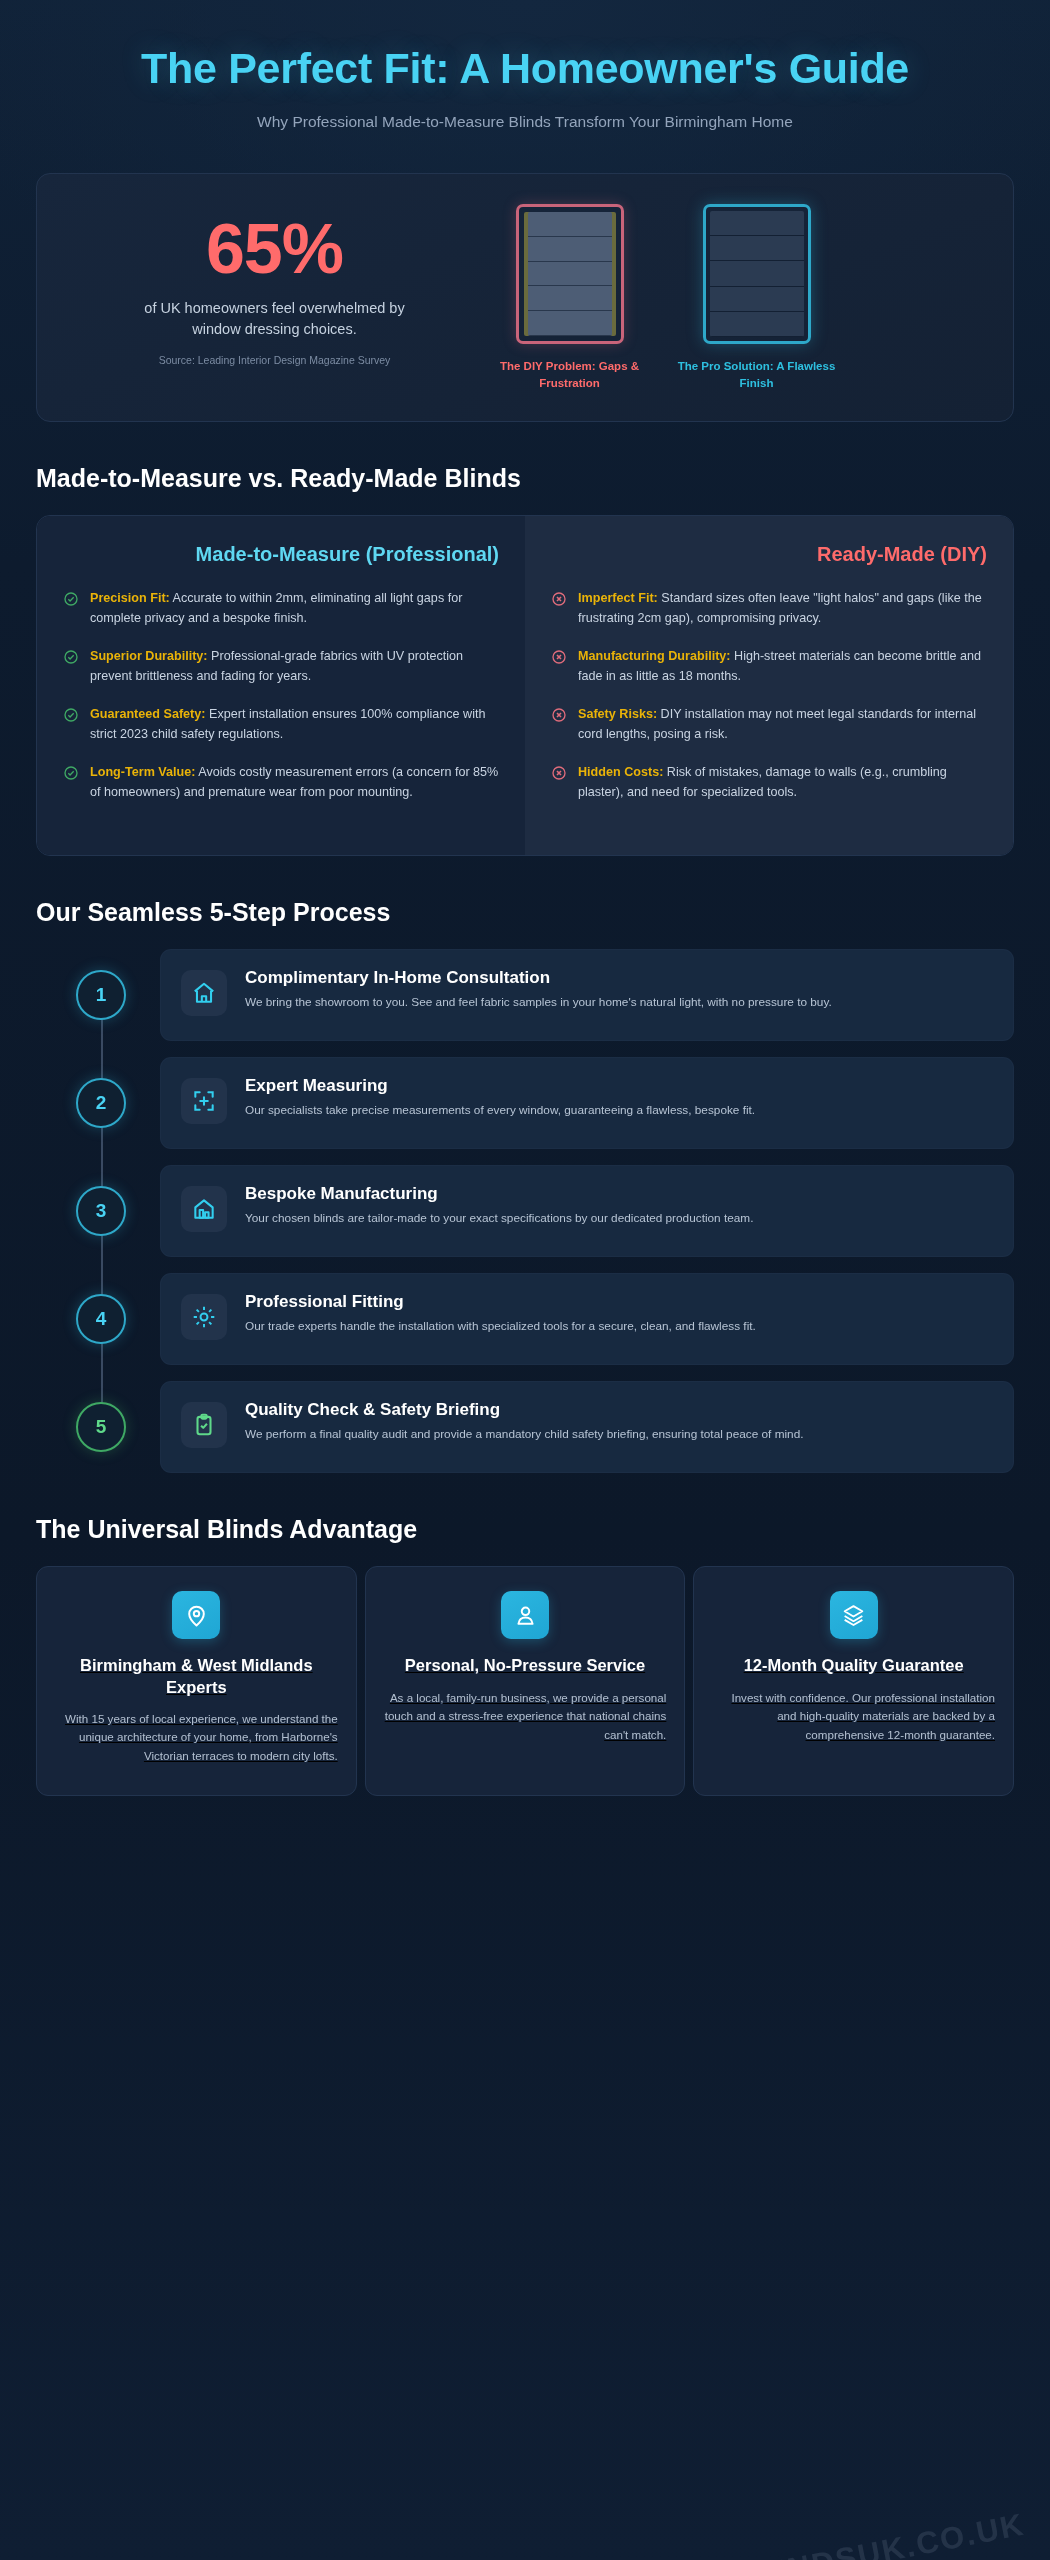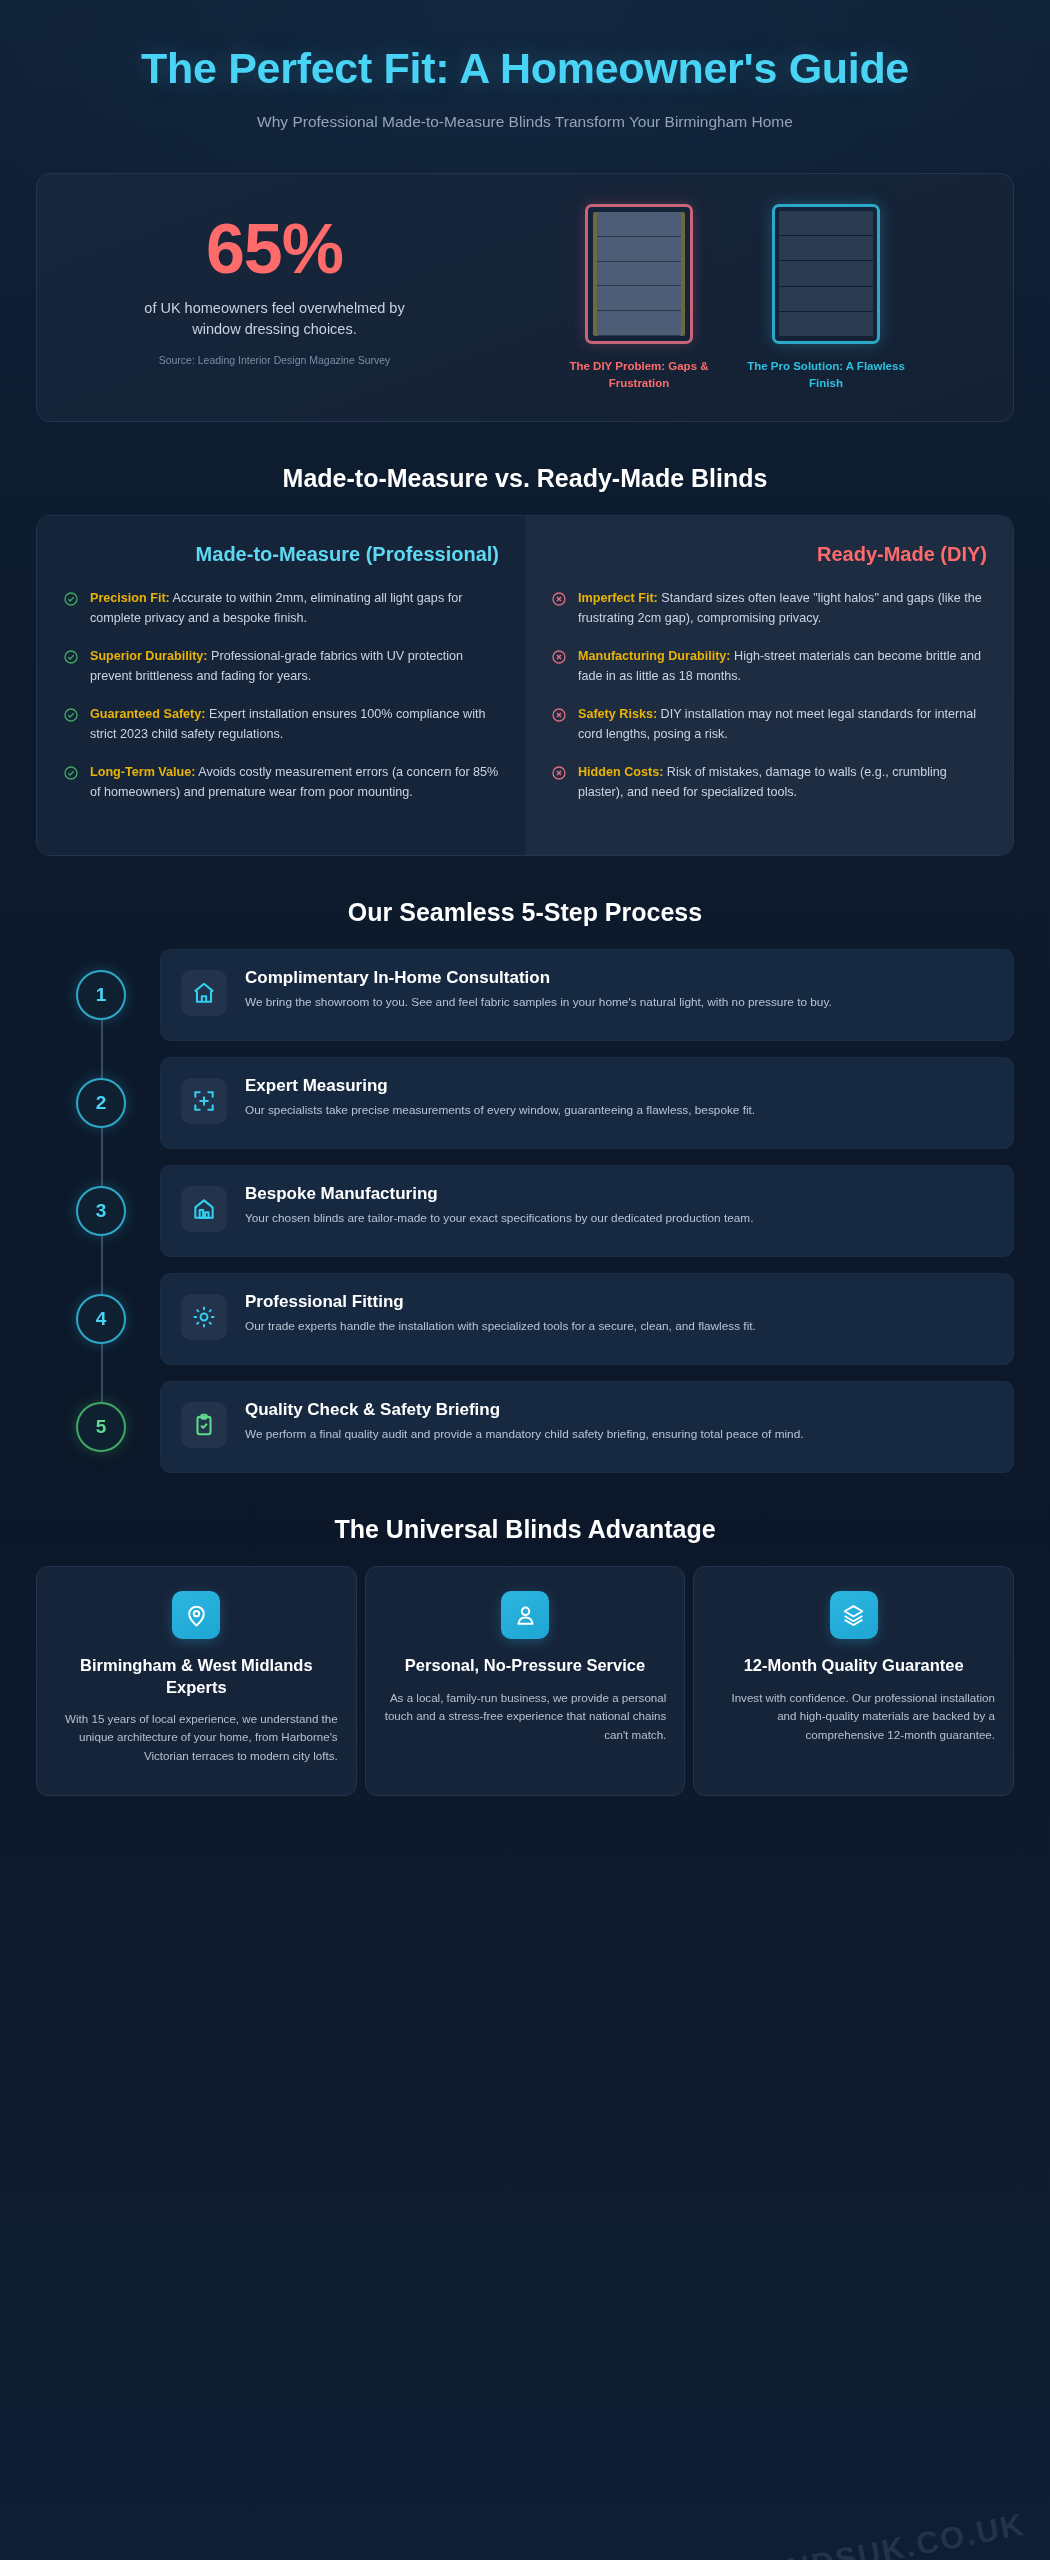--- a/index.html
+++ b/index.html
@@ -71,21 +71,21 @@
     padding: 0 52px;
   }
   .stat-src {
     margin-top: 14px;
     font-size: 10.5px;
     color: #7c8ca3;
   }
   .blinds-wrap {
     flex: 1;
     display: flex;
-    justify-content: center;
+    justify-content: flex-start;
     gap: 12px;
     padding-top: 4px;
   }
   .blind-col { text-align: center; width: 175px; }
 
   .blind-frame {
     width: 108px;
     height: 140px;
     margin: 0 auto;
     border-radius: 7px;
@@ -117,21 +117,21 @@
     margin-top: 14px;
     font-size: 11.5px;
     font-weight: bold;
     line-height: 1.45;
   }
   .blind-label.bad  { color: #ff6b6b; }
   .blind-label.good { color: #2ec0e0; }
 
   
   .section-heading {
-    text-align: center;
+    text-align: left;
     font-size: 25px;
     font-weight: bold;
     color: #ffffff;
     margin: 42px 0 22px;
   }
 
   
   .compare {
     display: flex;
     border-radius: 14px;
@@ -228,20 +228,21 @@
   .step-desc {
     font-size: 11.8px;
     color: #b7c4d4;
     line-height: 1.62;
   }
 
   
   .adv-grid {
     display: flex;
     gap: 8px;
+    text-decoration: underline;
   }
   .adv-card {
     flex: 1;
     background: #16243a;
     border: 1px solid #22344f;
     border-radius: 12px;
     padding: 24px 18px 30px;
     text-align: center;
     min-height: 212px;
   }

